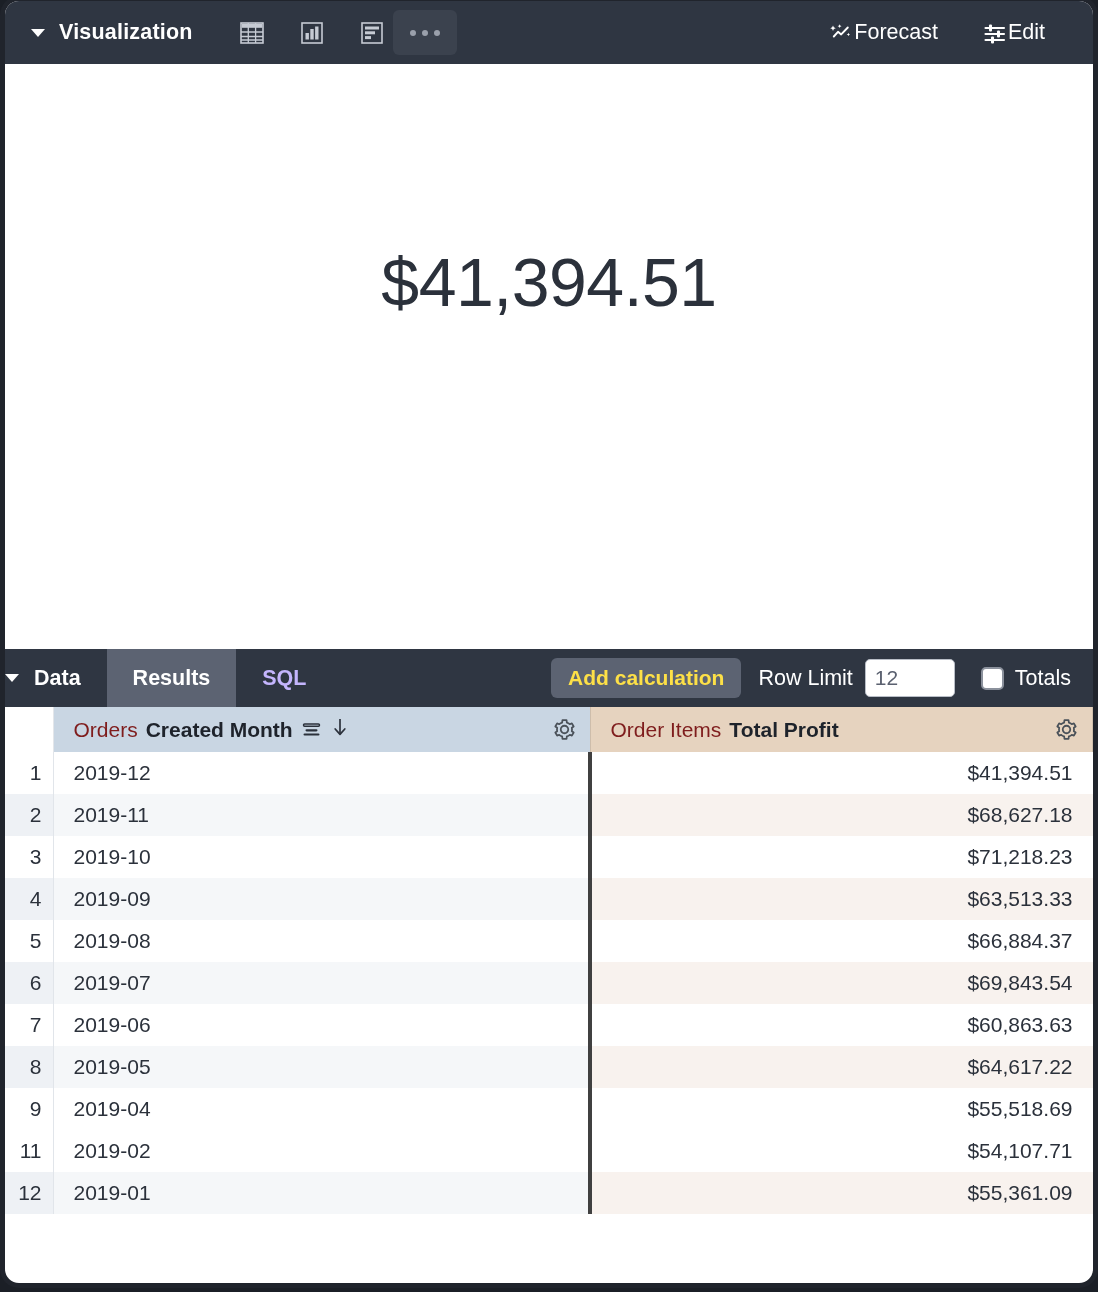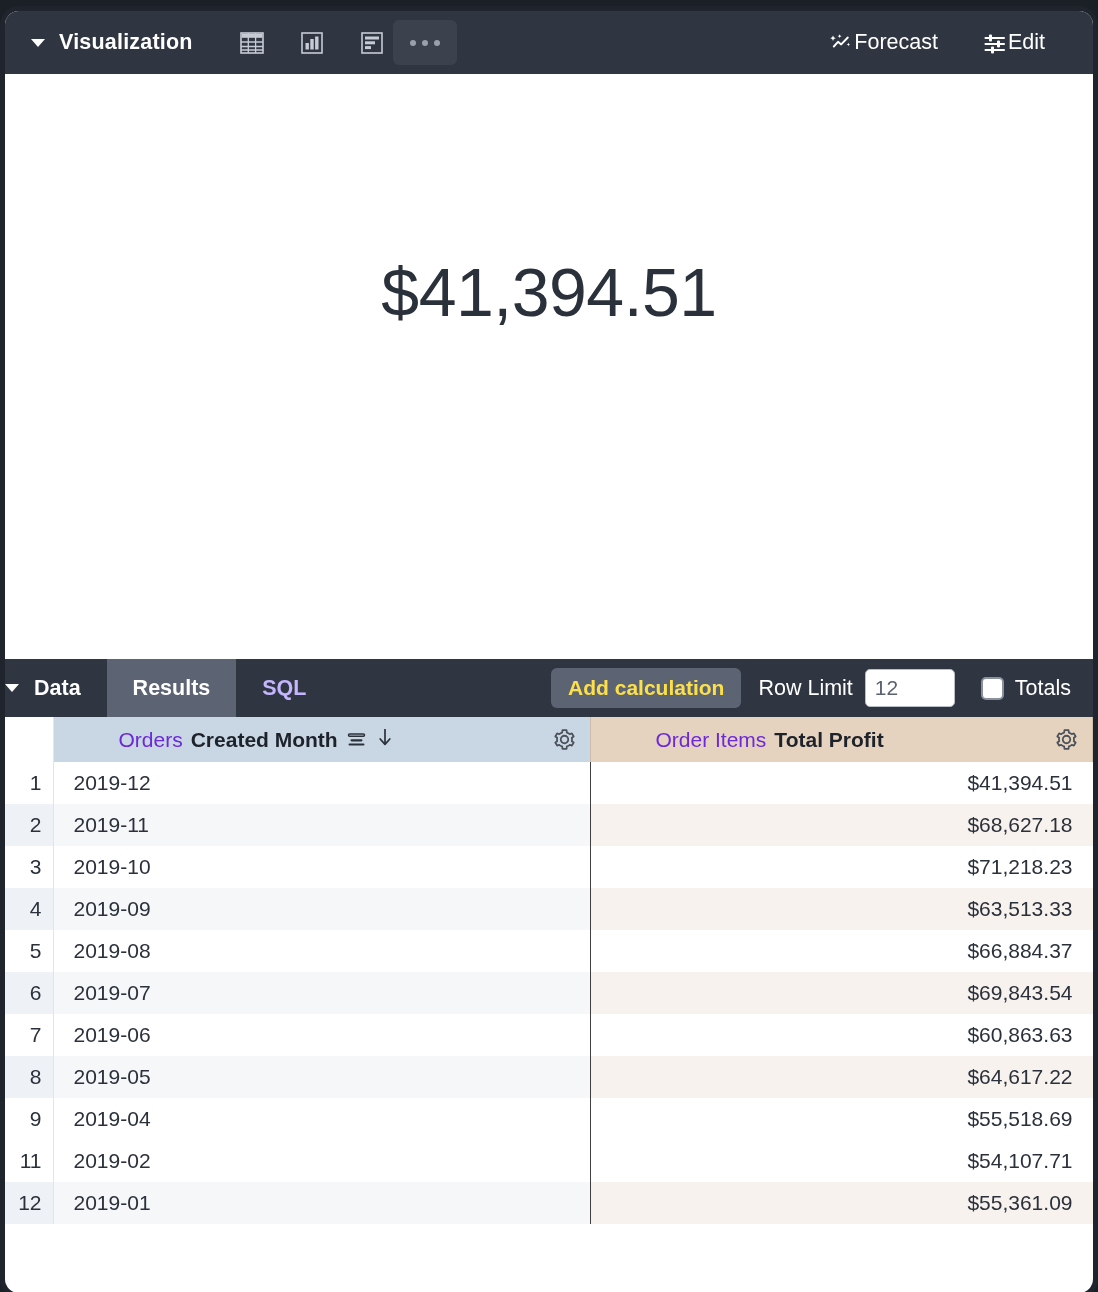--- a/index.html
+++ b/index.html
@@ -8,21 +8,21 @@
     width: 1098px;
     height: 1292px;
     background: #1b1f26;
     font-family: "Liberation Sans", sans-serif;
     -webkit-font-smoothing: antialiased;
   }
 
   
   .window {
     position: absolute;
-    left: 5px; top: 11px;
+    left: 5px; top: 1px;
     width: 1088px; height: 1282px;
     border-radius: 14px;
     overflow: hidden;
     background: #ffffff;
     box-shadow: 0 0 0 5px #20242c;
   }
 
   
   .viz-bar {
     height: 63px;
@@ -193,41 +193,41 @@
     text-align: left;
     vertical-align: middle;
     border-right: 1px solid rgba(0,0,0,.10);
   }
   .hdr-dim { background: #c9d6e3; }
   .hdr-mea { background: #e6d3bf; }
   .hdr-blank { background: #ffffff; border-right: 1px solid #e3e6ea; }
 
   .hdr-inner { display: flex; align-items: center; width: 100%; }
   .hdr-label { display: flex; align-items: center; gap: 8px; white-space: nowrap; }
-  .hdr-label .view { color: #6d28d9; margin-left: 45px; }
+  .hdr-label .view { color: #7f1d1d; }
   .hdr-label .field { font-weight: bold; color: #1e232b; }
   .hdr-gear { margin-left: auto; display: flex; align-items: center; cursor: pointer; }
 
   tr.row-odd  td { background: #ffffff; }
   tr.row-even td.c-idx { background: #eef1f5; }
   tr.row-even td.c-dim { background: #f5f7f9; }
   tr.row-even td.c-mea { background: #f8f2ee; }
   tr.row-odd  td.c-idx { background: #ffffff; }
 
   td.c-idx {
     width: 48px;
     text-align: right;
     padding-right: 11px;
     color: #5b6170;
     font-size: 20px;
     border-right: 1px solid #e1e5ea;
   }
   td.c-dim {
     padding-left: 20px;
-    border-right: 1px solid #404040;
+    border-right: 4px solid #404040;
   }
   td.c-mea {
     text-align: right;
     padding-right: 20px;
   }
   table.results td { height: 42px; vertical-align: middle; }
 
   .sort-icon, .gear-icon, .forecast-icon, .edit-icon { display:block; }
 </style>
 </head>

